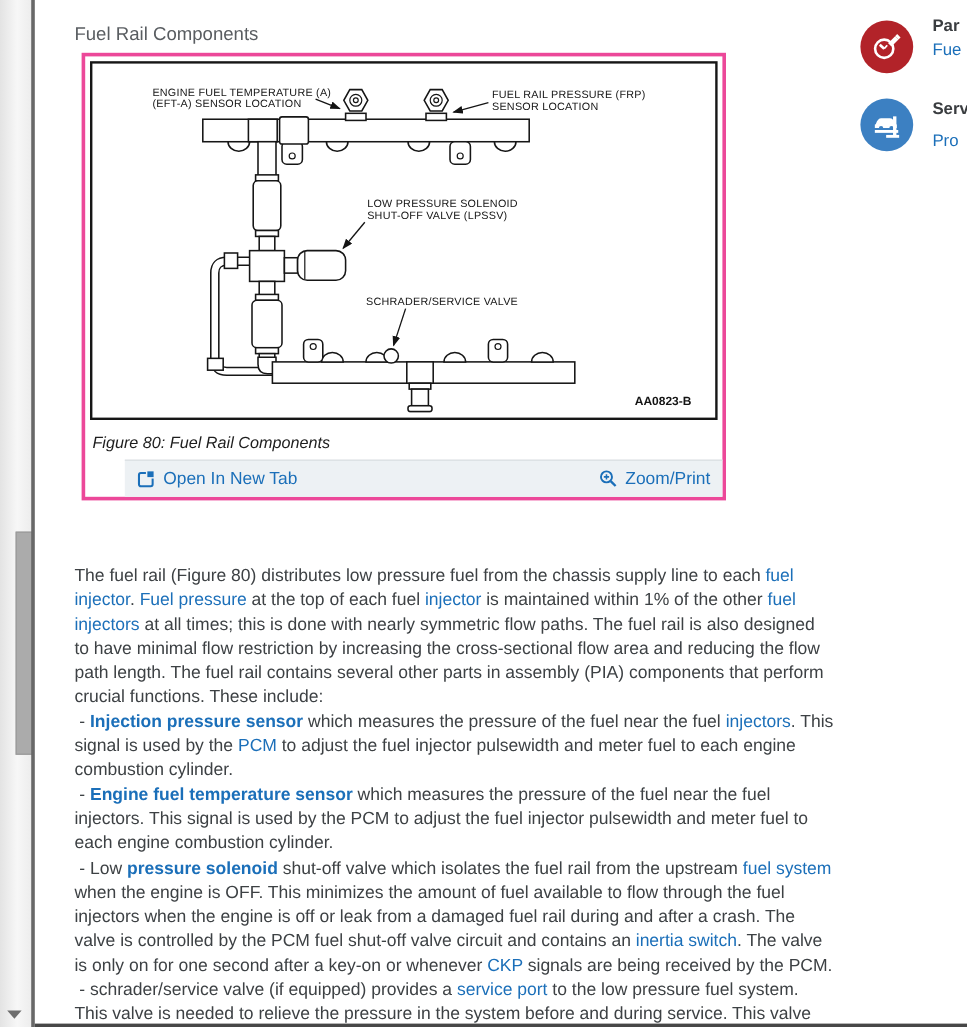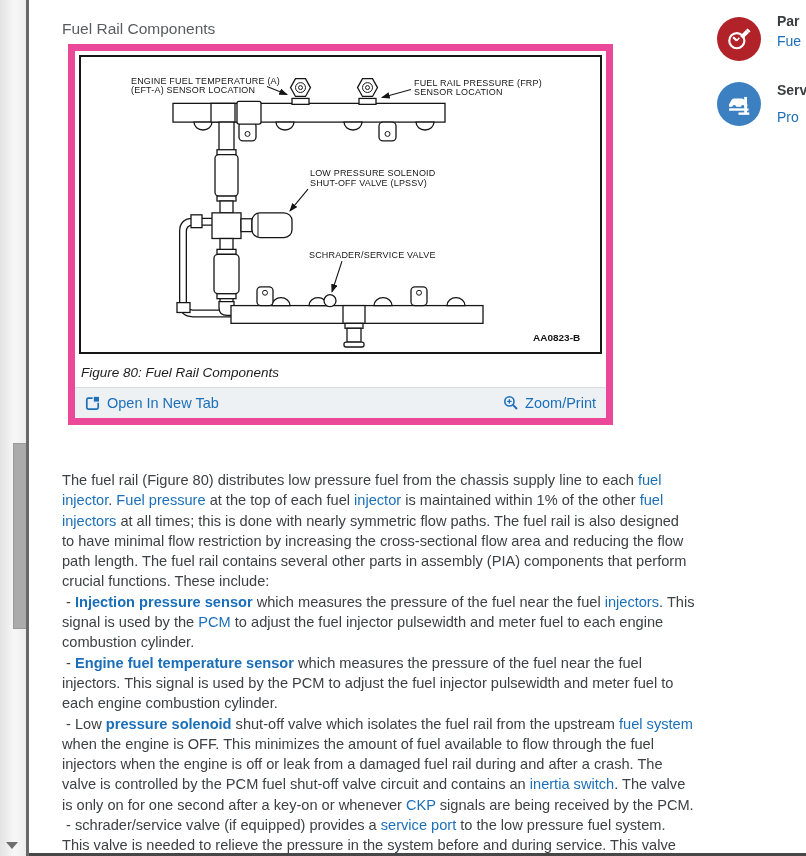--- a/index.html
+++ b/index.html
@@ -16,26 +16,26 @@
     border-left:6px solid transparent;border-right:6px solid transparent;
     border-top:7px solid #6e6e6e;}
   .pane-divider{position:absolute;left:26px;top:0;width:3px;height:856px;background:#686868;}
   .bottom-edge{position:absolute;left:29px;right:0;bottom:0;height:3px;background:#474747;}
 
   
   .page-title{position:absolute;left:62px;top:20px;font-size:15.5px;color:#595d61;}
 
   
   .fig-card{position:absolute;left:68px;top:44px;width:531px;background:#fff;
-    border:7px solid #ec4899;display:flex;flex-direction:column;}
+    border:3px solid #ec4899;display:flex;flex-direction:column;}
   .fig-art{margin:4px;border:2px solid #161616;height:295px;background:#fff;}
   .fig-art svg{display:block;}
   .fig-caption{font-size:13.5px;font-style:italic;color:#1d1d1d;padding:7px 6px 7px;}
   .fig-actions{height:30px;background:#edf1f4;border-top:1px solid #d9dee2;
-    display:flex;align-items:center;justify-content:space-between;padding:0 10px;}
+    display:flex;align-items:center;justify-content:space-between;padding:0 10px;margin-left:33px;}
   .fig-link{display:inline-flex;align-items:center;gap:6px;color:#1b6fb9;
     font-size:14.5px;text-decoration:none;cursor:pointer;}
   .fig-link svg{color:#1b6fb9;}
 
   
   .ql-circle{position:absolute;width:44px;height:44px;border-radius:50%;
     display:flex;align-items:center;justify-content:center;}
   .ql-red{left:717px;top:17px;}
   .ql-blue{left:717px;top:82px;}
   .ql-label{position:absolute;left:777px;font-size:14px;font-weight:700;color:#3a3d40;white-space:nowrap;}

